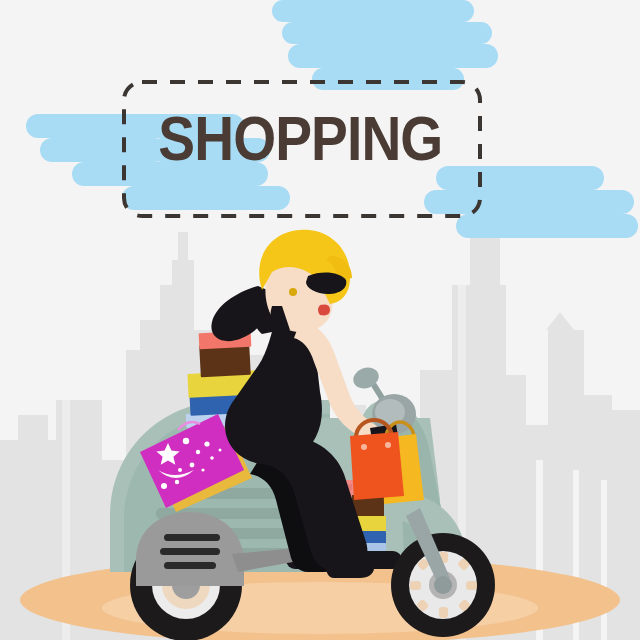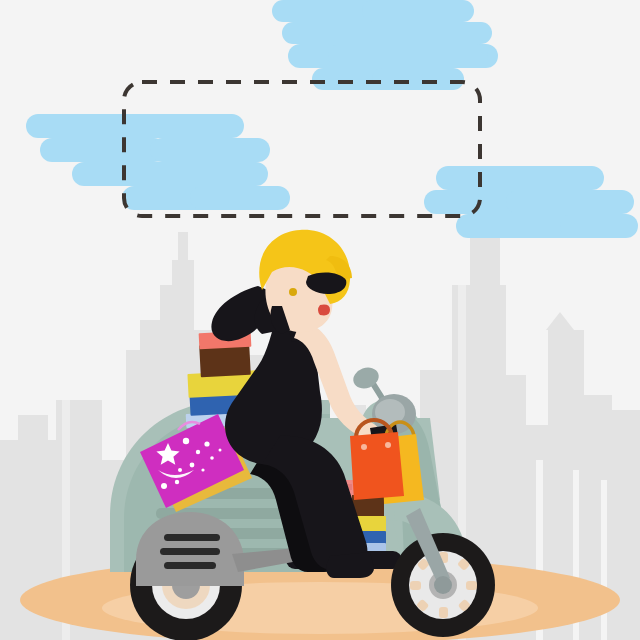--- a/index.html
+++ b/index.html
@@ -345,14 +345,17 @@
       <g>
         <path d="M 356 438 C 356 426 366 420 374 420 C 382 420 392 426 392 438" fill="none" stroke="#b8561f" stroke-width="4"></path>
         <path d="M 350 436 L 398 432 L 404 496 L 354 500 Z" fill="#f0541e"></path>
         <circle cx="364" cy="447" r="3" fill="#f8b79c"></circle>
         <circle cx="388" cy="445" r="3" fill="#f8b79c"></circle>
       </g>
 
     </g>
   </svg>
 
+  <div class="headline">
+    <span>SHOPPING</span>
+  </div>
 
 </div>
 
 </body></html>

